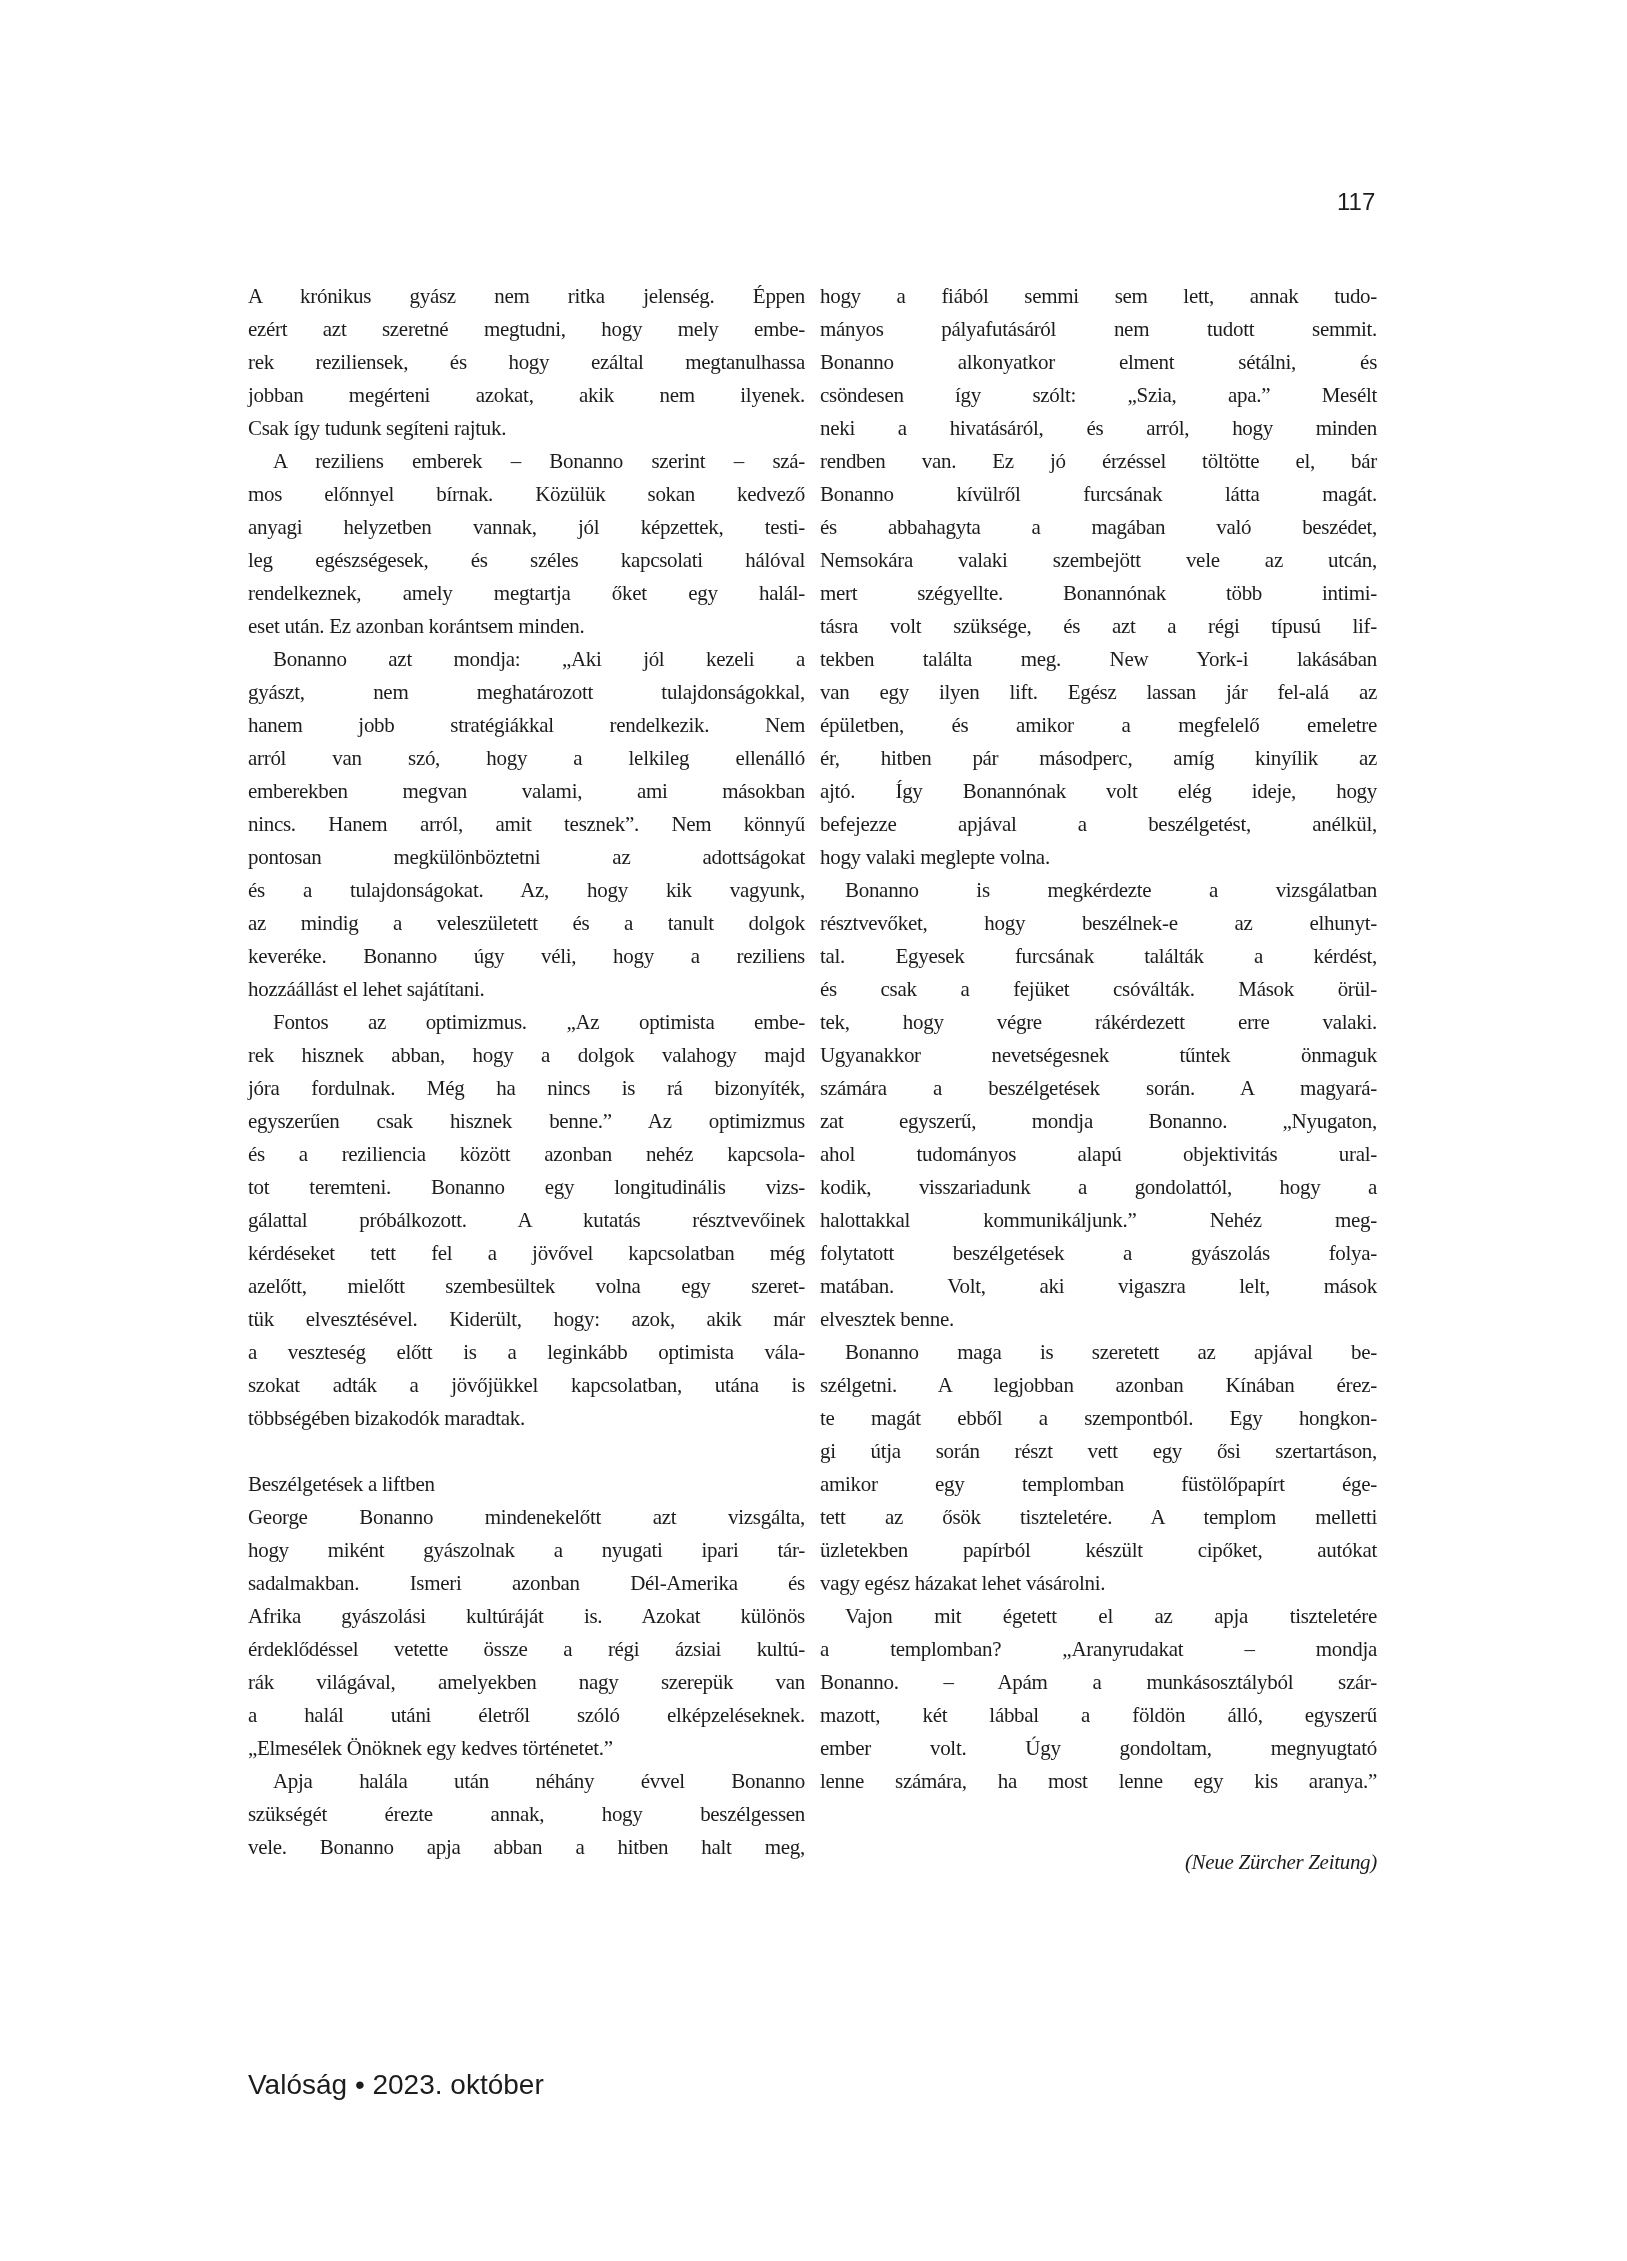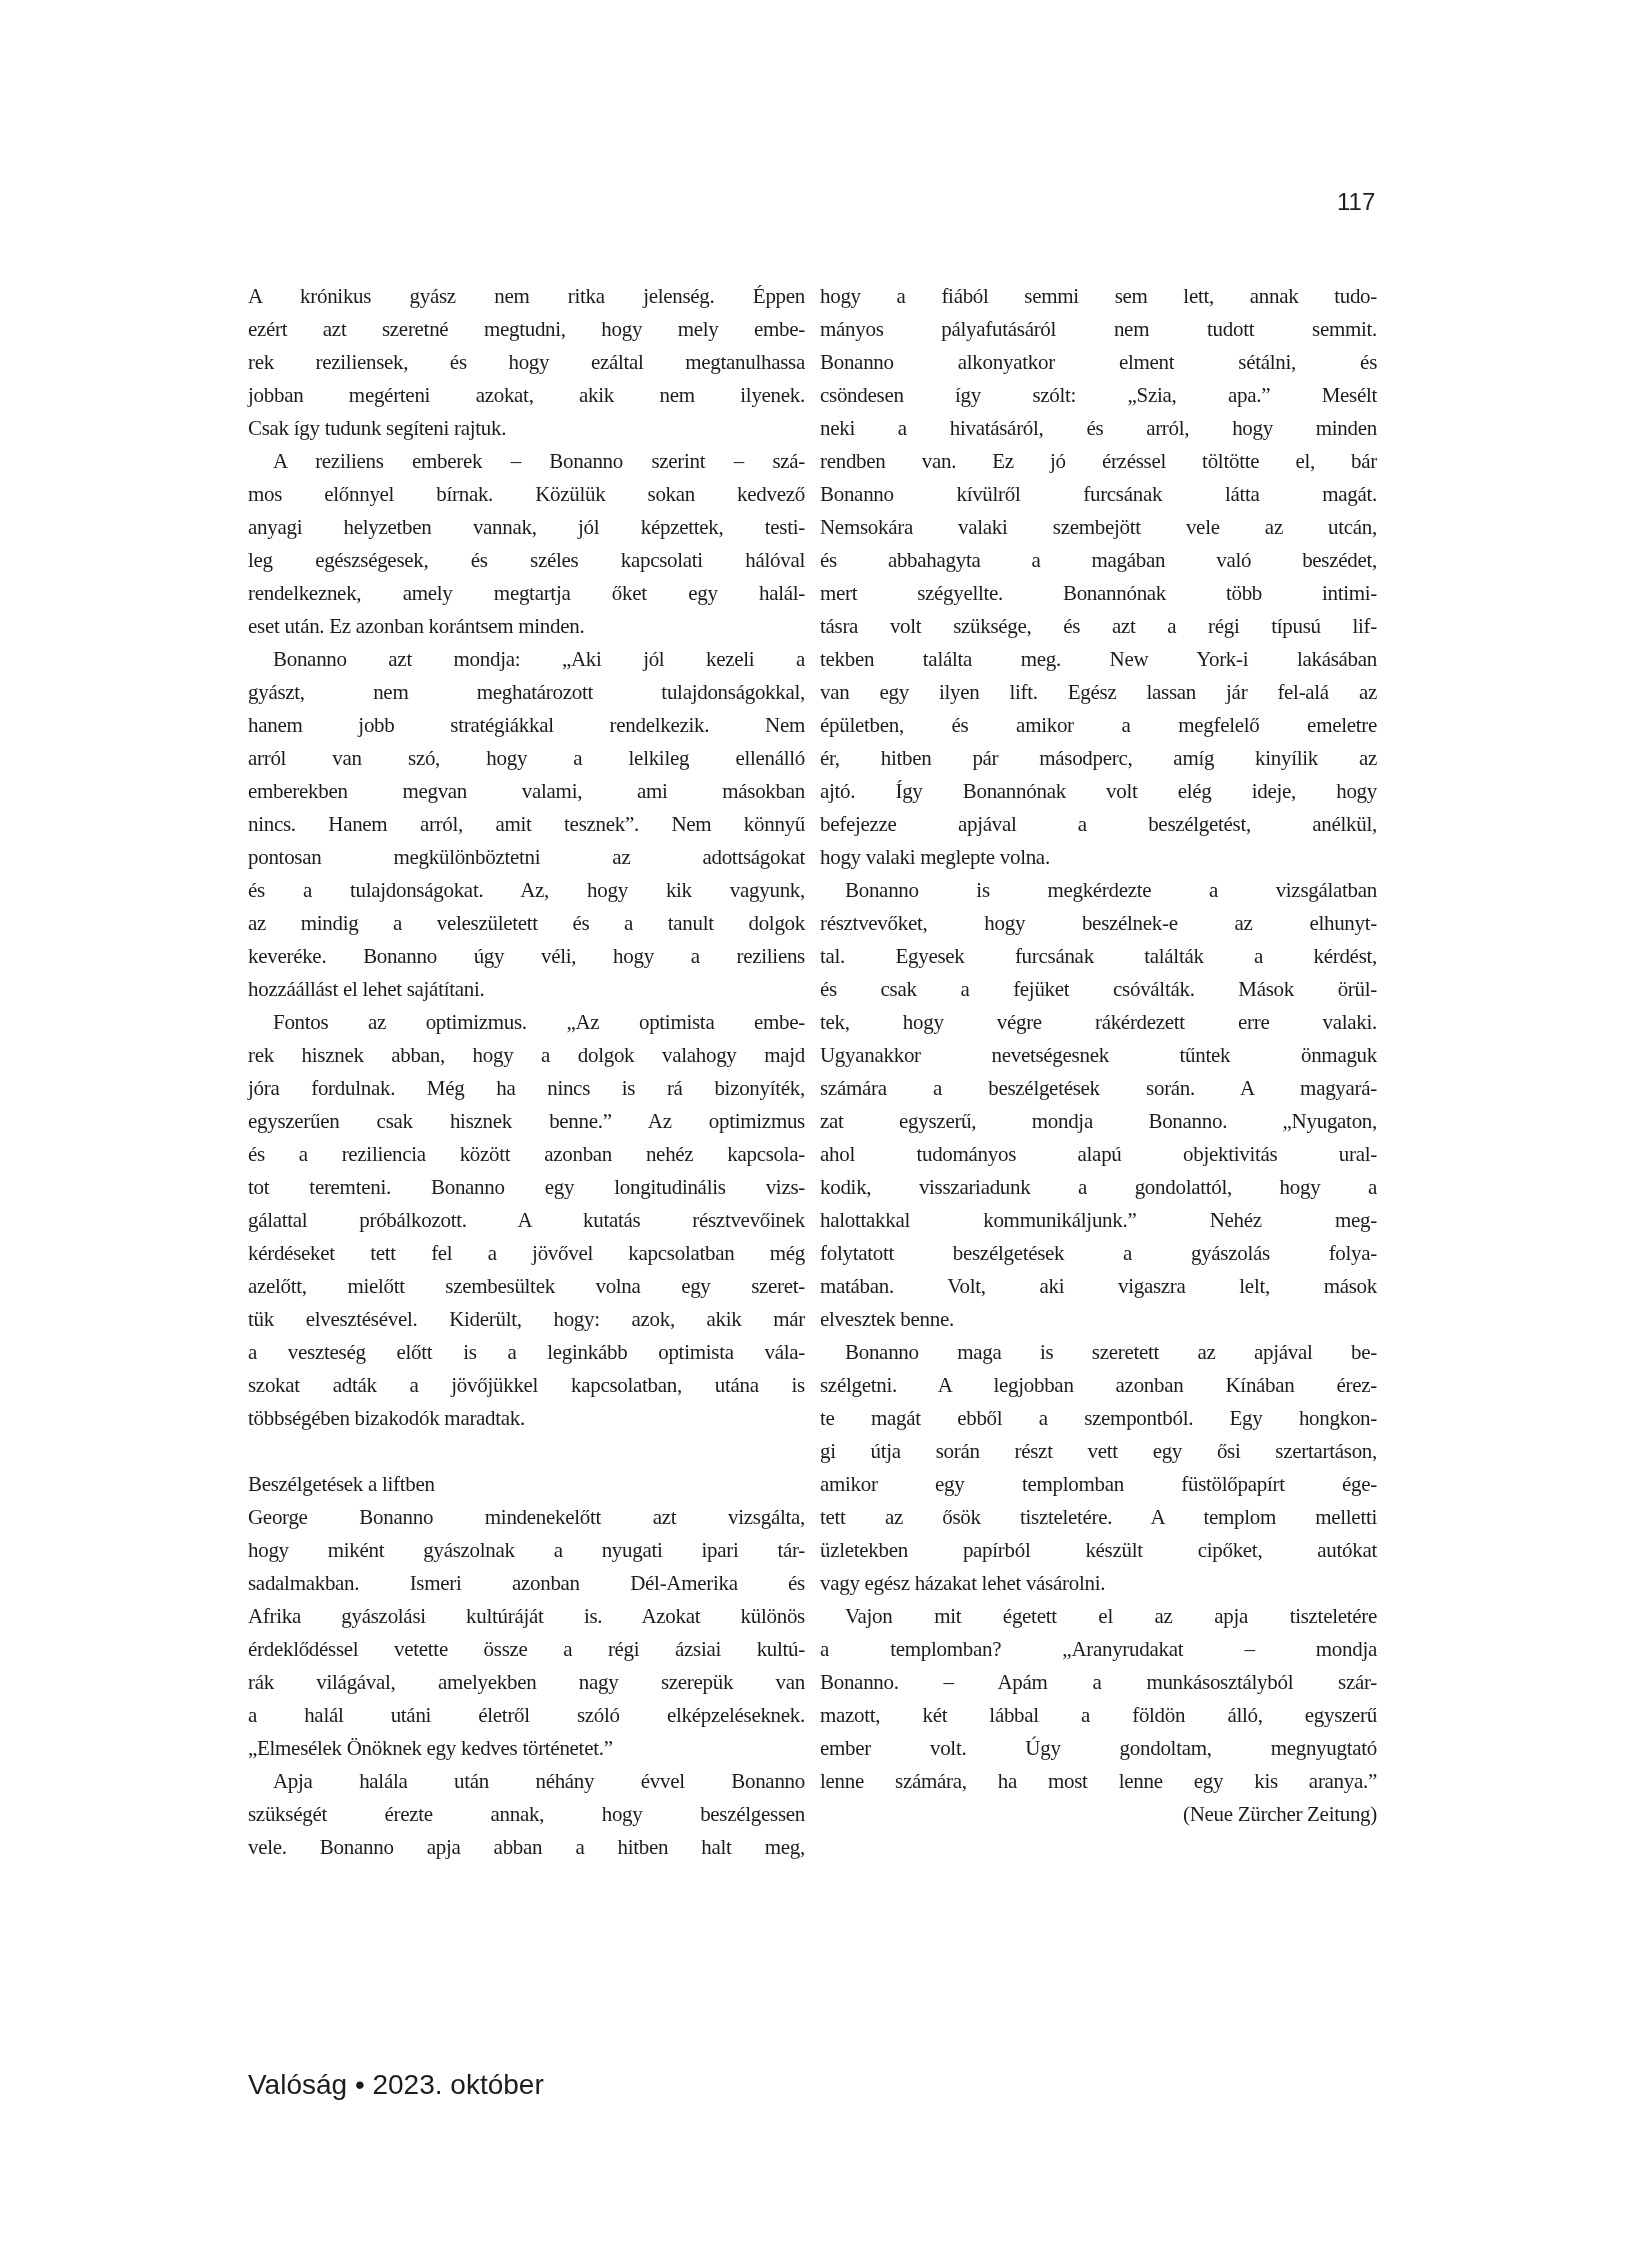--- a/index.html
+++ b/index.html
@@ -6,21 +6,21 @@
   body { width: 1628px; height: 2261px; position: relative; overflow: hidden; color: #1c1c1c; }
   .page-number { position: absolute; left: 1337px; top: 188px; font-family: "Liberation Sans", sans-serif; font-size: 24px; }
   .col { position: absolute; top: 280px; width: 557px; font-family: "Liberation Serif", serif; font-size: 21px; }
   .col-left { left: 248px; }
   .col-right { left: 820px; }
   .ln { display: block; height: 33px; line-height: 33px; white-space: nowrap; text-align: justify; text-align-last: justify; letter-spacing: -0.3px; }
   .ln.last { text-align-last: left; }
   .ln.indent { text-indent: 25px; }
   .ln.heading { font-weight: normal; text-align-last: left; }
   .ln.gap { height: 33px; }
-  .ln.source { text-align: right; text-align-last: right; }
+  .ln.source { font-style: italic; text-align: right; text-align-last: right; margin-top: 48px; }
   .footer { position: absolute; left: 248px; top: 2069px; font-family: "Liberation Sans", sans-serif; font-size: 28px; }
 </style>
 </head>
 <body>
 
 <div class="page-number">117</div>
 
 <div class="col col-left" id="col-left">
     <span class="ln">A krónikus gyász nem ritka jelenség. Éppen</span>
     <span class="ln">ezért azt szeretné megtudni, hogy mely embe-</span>
@@ -72,22 +72,22 @@
     <span class="ln">vele. Bonanno apja abban a hitben halt meg,</span>
   </div>
 <div class="col col-right" id="col-right">
     <span class="ln">hogy a fiából semmi sem lett, annak tudo-</span>
     <span class="ln">mányos pályafutásáról nem tudott semmit.</span>
     <span class="ln">Bonanno alkonyatkor elment sétálni, és</span>
     <span class="ln">csöndesen így szólt: „Szia, apa.” Mesélt</span>
     <span class="ln">neki a hivatásáról, és arról, hogy minden</span>
     <span class="ln">rendben van. Ez jó érzéssel töltötte el, bár</span>
     <span class="ln">Bonanno kívülről furcsának látta magát.</span>
+    <span class="ln">és abbahagyta a magában való beszédet,</span>
     <span class="ln">Nemsokára valaki szembejött vele az utcán,</span>
-    <span class="ln">és abbahagyta a magában való beszédet,</span>
     <span class="ln">mert szégyellte. Bonannónak több intimi-</span>
     <span class="ln">tásra volt szüksége, és azt a régi típusú lif-</span>
     <span class="ln">tekben találta meg. New York-i lakásában</span>
     <span class="ln">van egy ilyen lift. Egész lassan jár fel-alá az</span>
     <span class="ln">épületben, és amikor a megfelelő emeletre</span>
     <span class="ln">ér, hitben pár másodperc, amíg kinyílik az</span>
     <span class="ln">ajtó. Így Bonannónak volt elég ideje, hogy</span>
     <span class="ln">befejezze apjával a beszélgetést, anélkül,</span>
     <span class="ln last">hogy valaki meglepte volna.</span>
     <span class="ln indent">Bonanno is megkérdezte a vizsgálatban</span>

